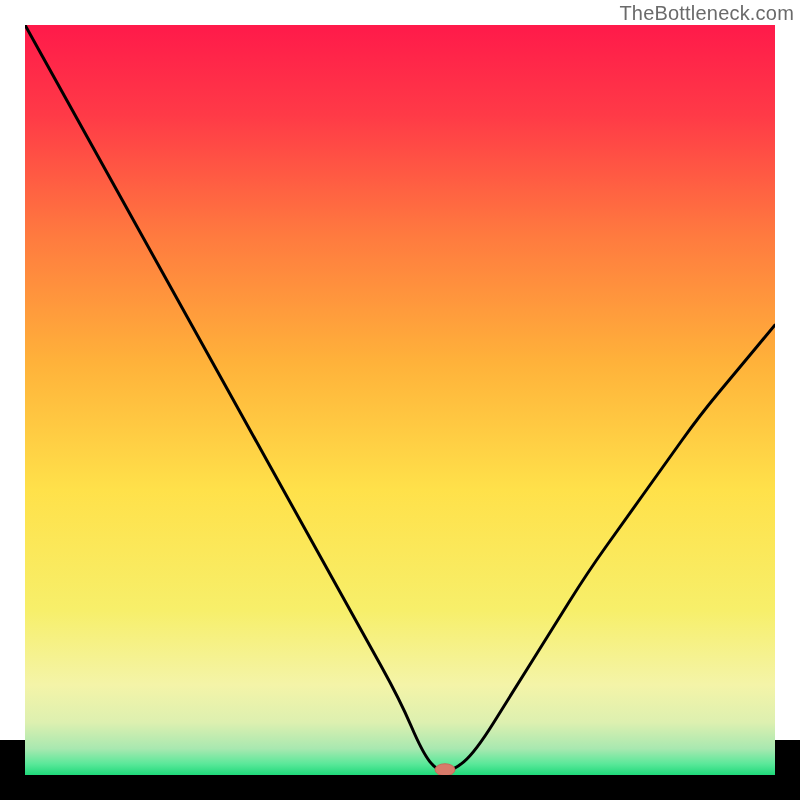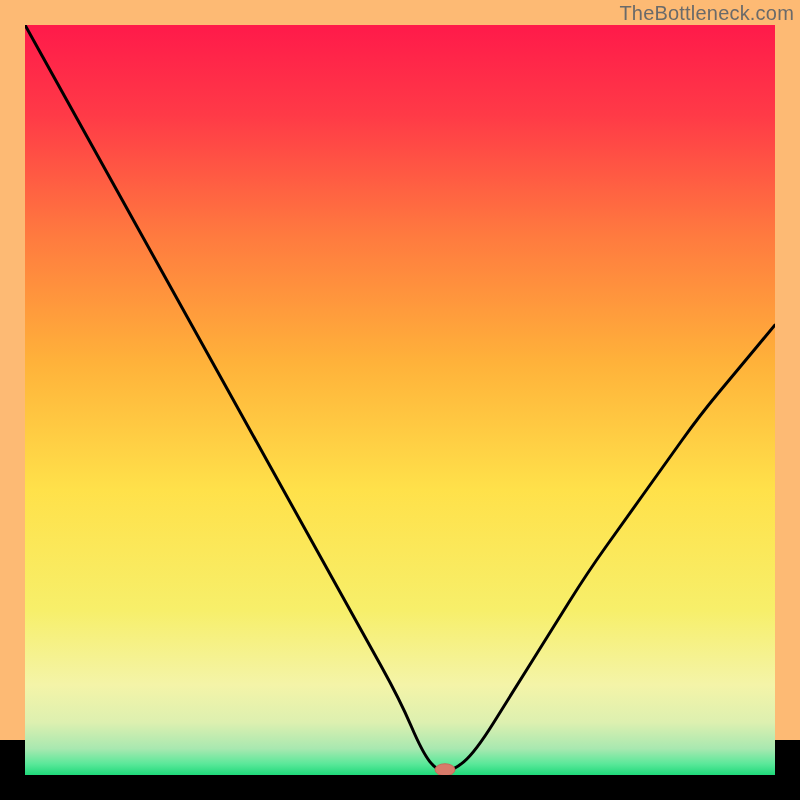--- a/index.html
+++ b/index.html
@@ -8,21 +8,21 @@
     width: 800px;
     height: 800px;
     background: #000;
     overflow: hidden;
     font-family: Arial, sans-serif;
   }
   .frame {
     position: relative;
     width: 800px;
     height: 740px;
-    background: #fdba74;
+    background: #ffffff;
   }
   .plot-area {
     position: absolute;
     left: 25px;
     top: 25px;
     width: 750px;
     height: 750px;
     overflow: hidden;
   }
   .plot-area svg {

